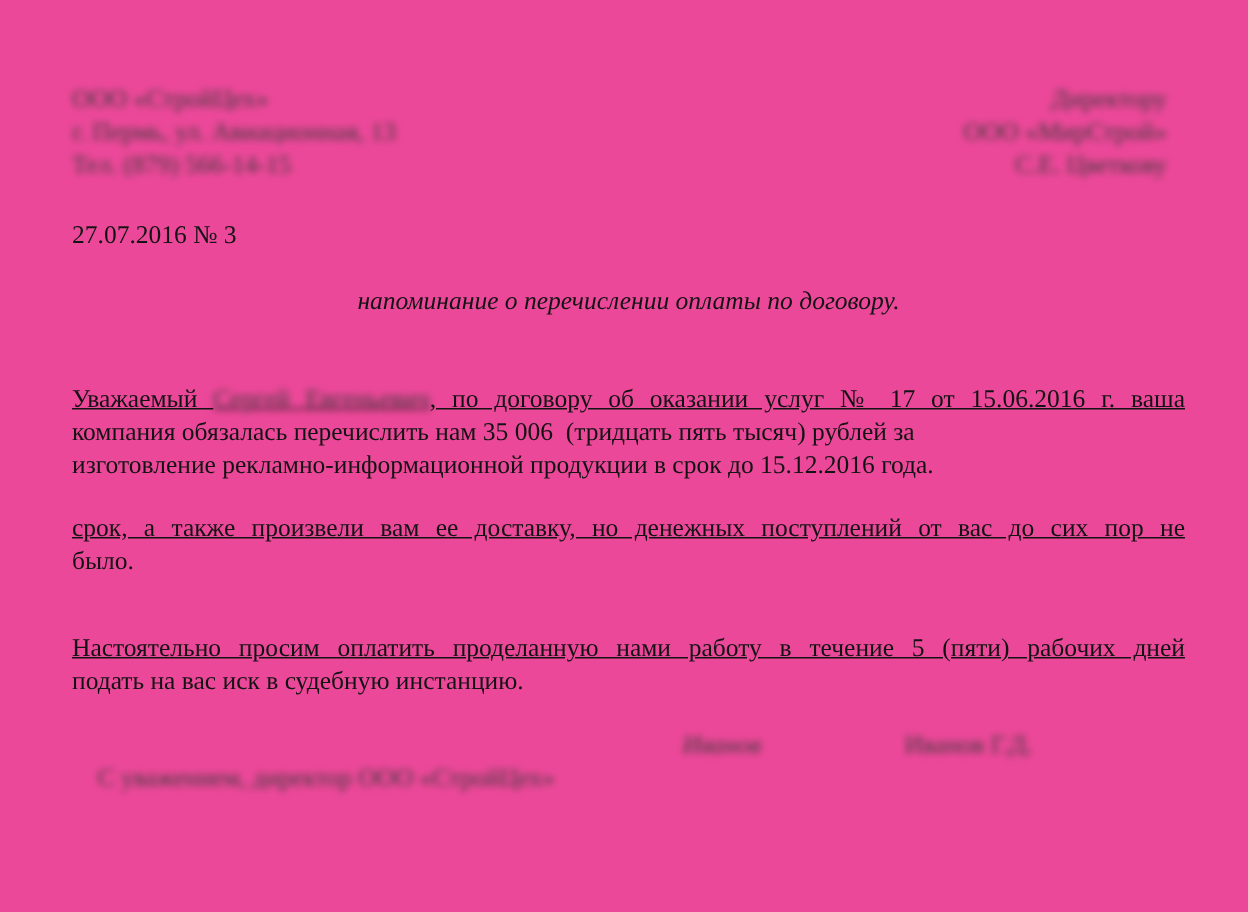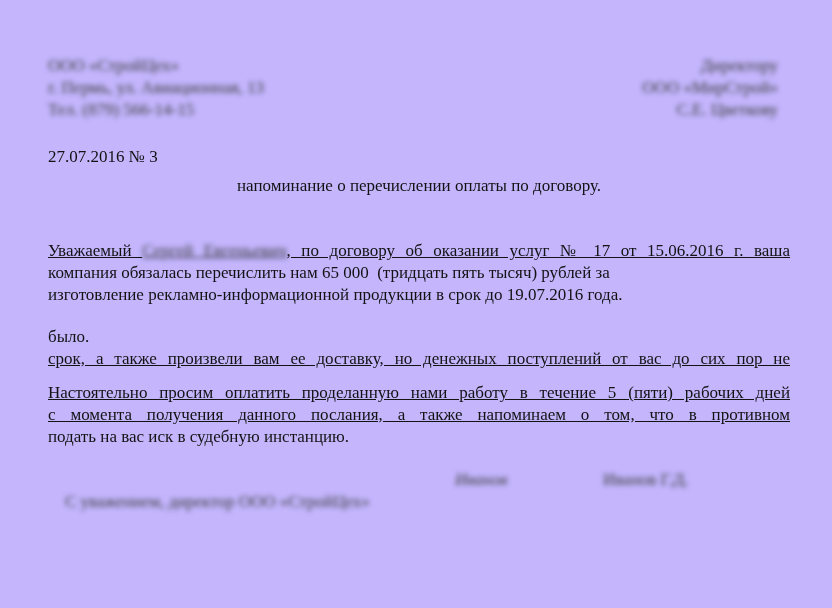--- a/index.html
+++ b/index.html
@@ -6,21 +6,21 @@
     margin: 0;
     padding: 0;
     background: #ffffff;
   }
   .page {
     position: relative;
     width: 832px;
     height: 608px;
     box-sizing: border-box;
     padding: 55px 42px 0 48px;
-    background: #c4b5fd;
+    background: #ec4899;
     font-family: "Liberation Serif", "DejaVu Serif", serif;
     color: #131313;
     overflow: hidden;
   }
   .line {
     font-size: 17px;
     line-height: 22px;
     white-space: pre-wrap;
   }
   .just {
@@ -39,28 +39,29 @@
     align-items: flex-start;
   }
   .recipient-block {
     text-align: right;
     padding-right: 12px;
   }
   .ref-line {
     margin-top: 25px;
   }
   .title-line {
-    margin-top: 7px;
+    margin-top: 22px;
     text-align: right;
     text-align-last: center;
     white-space: normal;
+    font-style: italic;
   }
   .para-1 { margin-top: 43px; }
   .para-2 { margin-top: 20px; }
-  .para-3 { margin-top: 12px; }
+  .para-3 { margin-top: 36px; }
   .signature-row {
     position: relative;
     margin-top: 21px;
     height: 22px;
   }
   .sig-autograph {
     position: absolute;
     left: 407px;
     top: 0;
     font-style: italic;
@@ -90,32 +91,31 @@
   </div>
 
   <div class="line ref-line">27.07.2016 № 3</div>
 
   <div class="line title-line">напоминание о перечислении оплаты по договору.</div>
 
   <div class="para-1">
     <div class="line just">
       <span>Уважаемый </span><span class="blur">Сергей Евгеньевич</span><span>, по договору об оказании услуг № 17 от 15.06.2016 г. ваша</span>
     </div>
-    <div class="line">компания обязалась перечислить нам 65 000  (тридцать пять тысяч) рублей за</div>
-    <div class="line">изготовление рекламно-информационной продукции в срок до 19.07.2016 года.</div>
+    <div class="line">компания обязалась перечислить нам 35 006  (тридцать пять тысяч) рублей за</div>
+    <div class="line">изготовление рекламно-информационной продукции в срок до 15.12.2016 года.</div>
   </div>
 
   <div class="para-2">
+    <div class="line just">срок, а также произвели вам ее доставку, но денежных поступлений от вас до сих пор не</div>
     <div class="line">было.</div>
-    <div class="line just">срок, а также произвели вам ее доставку, но денежных поступлений от вас до сих пор не</div>
   </div>
 
   <div class="para-3">
     <div class="line just">Настоятельно просим оплатить проделанную нами работу в течение 5 (пяти) рабочих дней</div>
-    <div class="line just">с момента получения данного послания, а также напоминаем о том, что в противном</div>
     <div class="line">подать на вас иск в судебную инстанцию.</div>
   </div>
 
   <div class="signature-row line">
     <span class="blur">С уважением, директор ООО «СтройЦех»</span>
     <span class="sig-autograph blur">Иванов</span>
     <span class="sig-name blur">Иванов Г.Д.</span>
   </div>
 
 </div>

